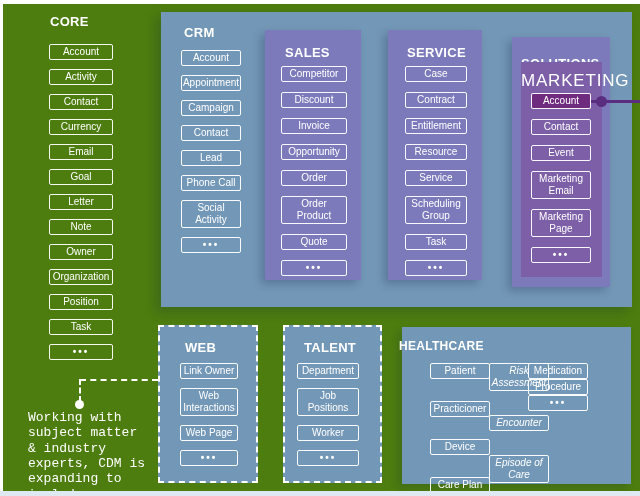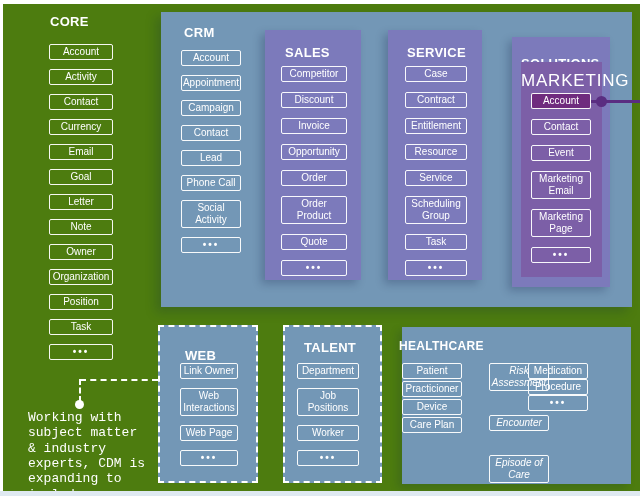--- a/index.html
+++ b/index.html
@@ -22,33 +22,33 @@
   .talent-box   { left:283px; top:325px; width:99px;  height:158px; background:#7397B6; border:2px dashed #ffffff; box-sizing:border-box; }
   .health-box   { left:402px; top:327px; width:229px; height:157px; background:#7397B6; box-shadow:-4px 4px 8px rgba(20,50,60,0.2); }
 
   .gtitle { position:absolute; color:#ffffff; font-weight:700; font-size:13px; letter-spacing:0.3px; }
   .core-title      { left:50px;  top:14px; }
   .crm-title       { left:184px; top:25px; }
   .sales-title     { left:285px; top:45px; }
   .service-title   { left:407px; top:45px; }
   .solutions-title { left:521px; top:56px; }
   .marketing-title { left:521px; top:71px; width:81px; text-align:center; font-weight:400; font-size:17px; letter-spacing:0.8px; }
-  .web-title       { left:185px; top:348px; }
+  .web-title       { left:185px; top:340px; }
   .talent-title    { left:304px; top:340px; }
   .health-title    { left:399px; top:339px; font-size:12px; }
 
   .col { position:absolute; display:flex; flex-direction:column; }
   .core-col   { left:49px;  top:44px;  width:64px; gap:9px; }
   .crm-col    { left:181px; top:50px;  width:60px; gap:9px; }
   .sales-col  { left:281px; top:66px;  width:66px; gap:10px; }
   .service-col{ left:405px; top:66px;  width:62px; gap:10px; }
   .mkt-col    { left:531px; top:93px;  width:60px; gap:10px; }
   .web-col    { left:180px; top:363px; width:58px; gap:9px; }
   .talent-col { left:297px; top:363px; width:62px; gap:9px; }
-  .hc-col1    { left:402px; top:363px; width:60px; gap:2px; }
+  .hc-col1    { left:430px; top:363px; width:60px; gap:22px; }
   .hc-col2    { left:489px; top:363px; width:60px; gap:24px;font-style:italic; }
   .hc-col3    { left:528px; top:363px; width:60px; }
 
   .entity {
     box-sizing:border-box; border:1.5px solid rgba(255,255,255,0.95); border-radius:2px;
     color:#ffffff; font-size:10px; line-height:1.2;
     display:flex; align-items:center; justify-content:center;
     text-align:center; min-height:16px; padding:1px 2px; width:100%;
   }
   .tall { min-height:28px; }

